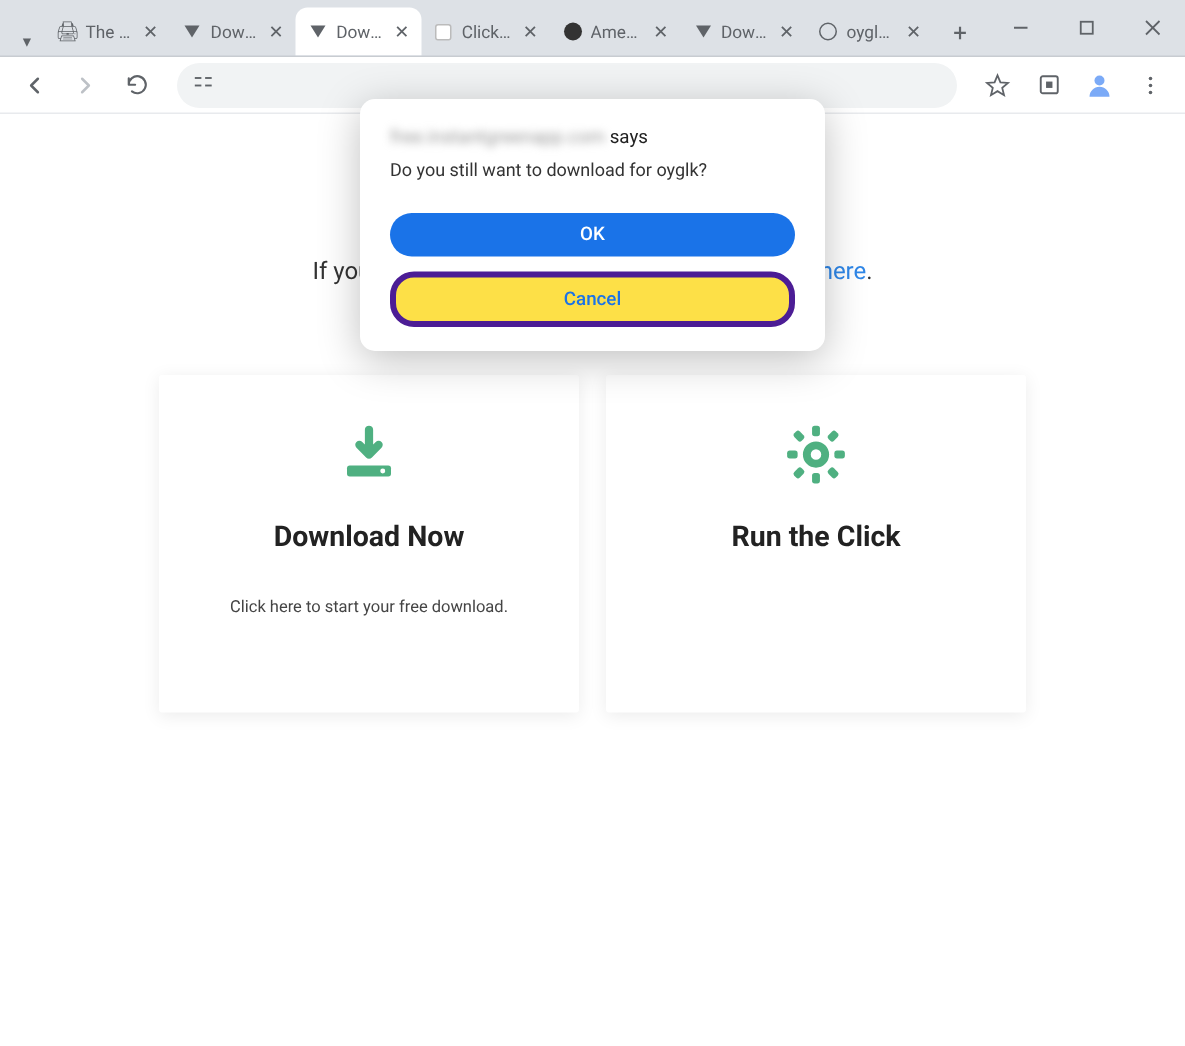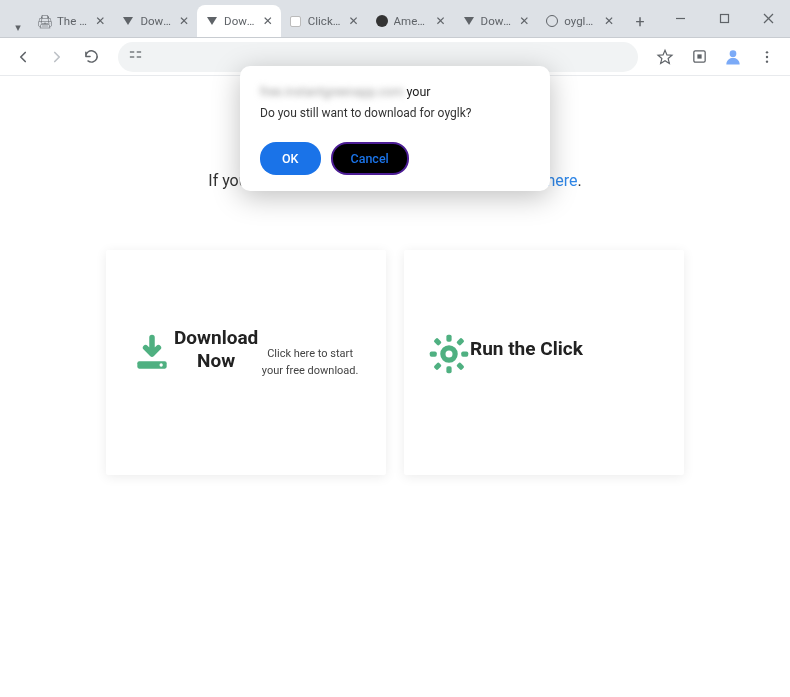--- a/index.html
+++ b/index.html
@@ -28,33 +28,33 @@
 .omnibox { flex: 1; height: 30px; background: #f1f3f4; border-radius: 15px; margin: 0 8px; display: flex; align-items: center; padding: 0 10px; }
 .omni-icon { color: #5f6368; }
 .tb-icon { width: 30px; height: 30px; display: flex; align-items: center; justify-content: center; color: #5f6368; border-radius: 50%; }
 
 
 .viewport { position: absolute; top: 76px; left: 0; right: 0; bottom: 0; background: #fff; z-index: 1; }
 .content { position: relative; z-index: 2; }
 .header-text { text-align: center; margin-top: 95px; font-size: 16px; color: #333; }
 .header-text a { color: #2f87e8; text-decoration: none; }
 .cards { display: flex; justify-content: center; gap: 18px; margin-top: 60px; }
-.card { width: 280px; height: 225px; background: #fff; box-shadow: 0 2px 12px rgba(0,0,0,0.08); border-radius: 2px; padding: 28px 24px; text-align: center; display: flex; flex-direction: row; align-items: center; position: relative; z-index: 2;}
+.card { width: 280px; height: 225px; background: #fff; box-shadow: 0 2px 12px rgba(0,0,0,0.08); border-radius: 2px; padding: 28px 24px; text-align: center; display: flex; flex-direction: column; align-items: center; position: relative; z-index: 2;}
 .card-icon { height: 50px; display: flex; align-items: center; justify-content: center; margin-bottom: 18px; }
 .card-title { font-size: 19px; font-weight: 700; color: #222; margin-bottom: 28px; }
 .card-desc { font-size: 11px; color: #444; line-height: 1.5; }
 
 
 .dialog { position: absolute; top: 66px; left: 240px; width: 310px; background: #fff; border-radius: 10px; box-shadow: 0 6px 28px rgba(0,0,0,0.25); padding: 18px 20px 16px 20px; z-index: 20; }
 .dialog-site { font-size: 12.5px; color: #222; margin-bottom: 7px; }
 .dialog-site .blur { filter: blur(3px); color: #999; }
 .dialog-msg { font-size: 12px; color: #333; margin-bottom: 22px; }
-.dialog-btns { display: flex; justify-content: flex-start; gap: 10px; }
+.dialog-btns { display: flex; justify-content: flex-start; gap: 10px; flex-direction: column; }
 .btn-primary { background: #1a73e8; color: #fff; border: none; border-radius: 16px; padding: 7px 22px; font-size: 12.5px; font-weight: 500; cursor: pointer; }
-.btn-secondary { background: #000000; color: #1a73e8; border: 2px solid #4c1d95; border-radius: 16px; padding: 7px 18px; font-size: 12.5px; font-weight: 500; cursor: pointer; }
+.btn-secondary { background: #fde047; color: #1a73e8; border: 4px solid #4c1d95; border-radius: 16px; padding: 7px 18px; font-size: 12.5px; font-weight: 500; cursor: pointer; }
 
 
 .fav-circle-dark { width: 12px; height: 12px; border-radius: 50%; background: #333; }
 .fav-dl { width: 0; height: 0; border-left: 5px solid transparent; border-right: 5px solid transparent; border-top: 8px solid #5f6368; }
 .fav-globe { width: 12px; height: 12px; border-radius: 50%; border: 1.5px solid #5f6368; position: relative; }
 .fav-square-white { width:11px; height:11px; background:#fff; border:1px solid #bbb; border-radius:2px;}
 </style>
 </head>
 <body>
 
@@ -230,20 +230,20 @@
           </svg>
         </div>
         <div class="card-title">Run the Click</div>
       </div>
     </div>
   </div>
 </div>
 
 <div class="dialog">
   <div class="dialog-site">
-    <span class="blur">free.instantgreenapp.com</span><span> your</span>
+    <span class="blur">free.instantgreenapp.com</span><span> says</span>
   </div>
   <div class="dialog-msg">Do you still want to download for oyglk?</div>
   <div class="dialog-btns">
     <button class="btn-primary">OK</button>
     <button class="btn-secondary">Cancel</button>
   </div>
 </div>
 
 </body></html>

